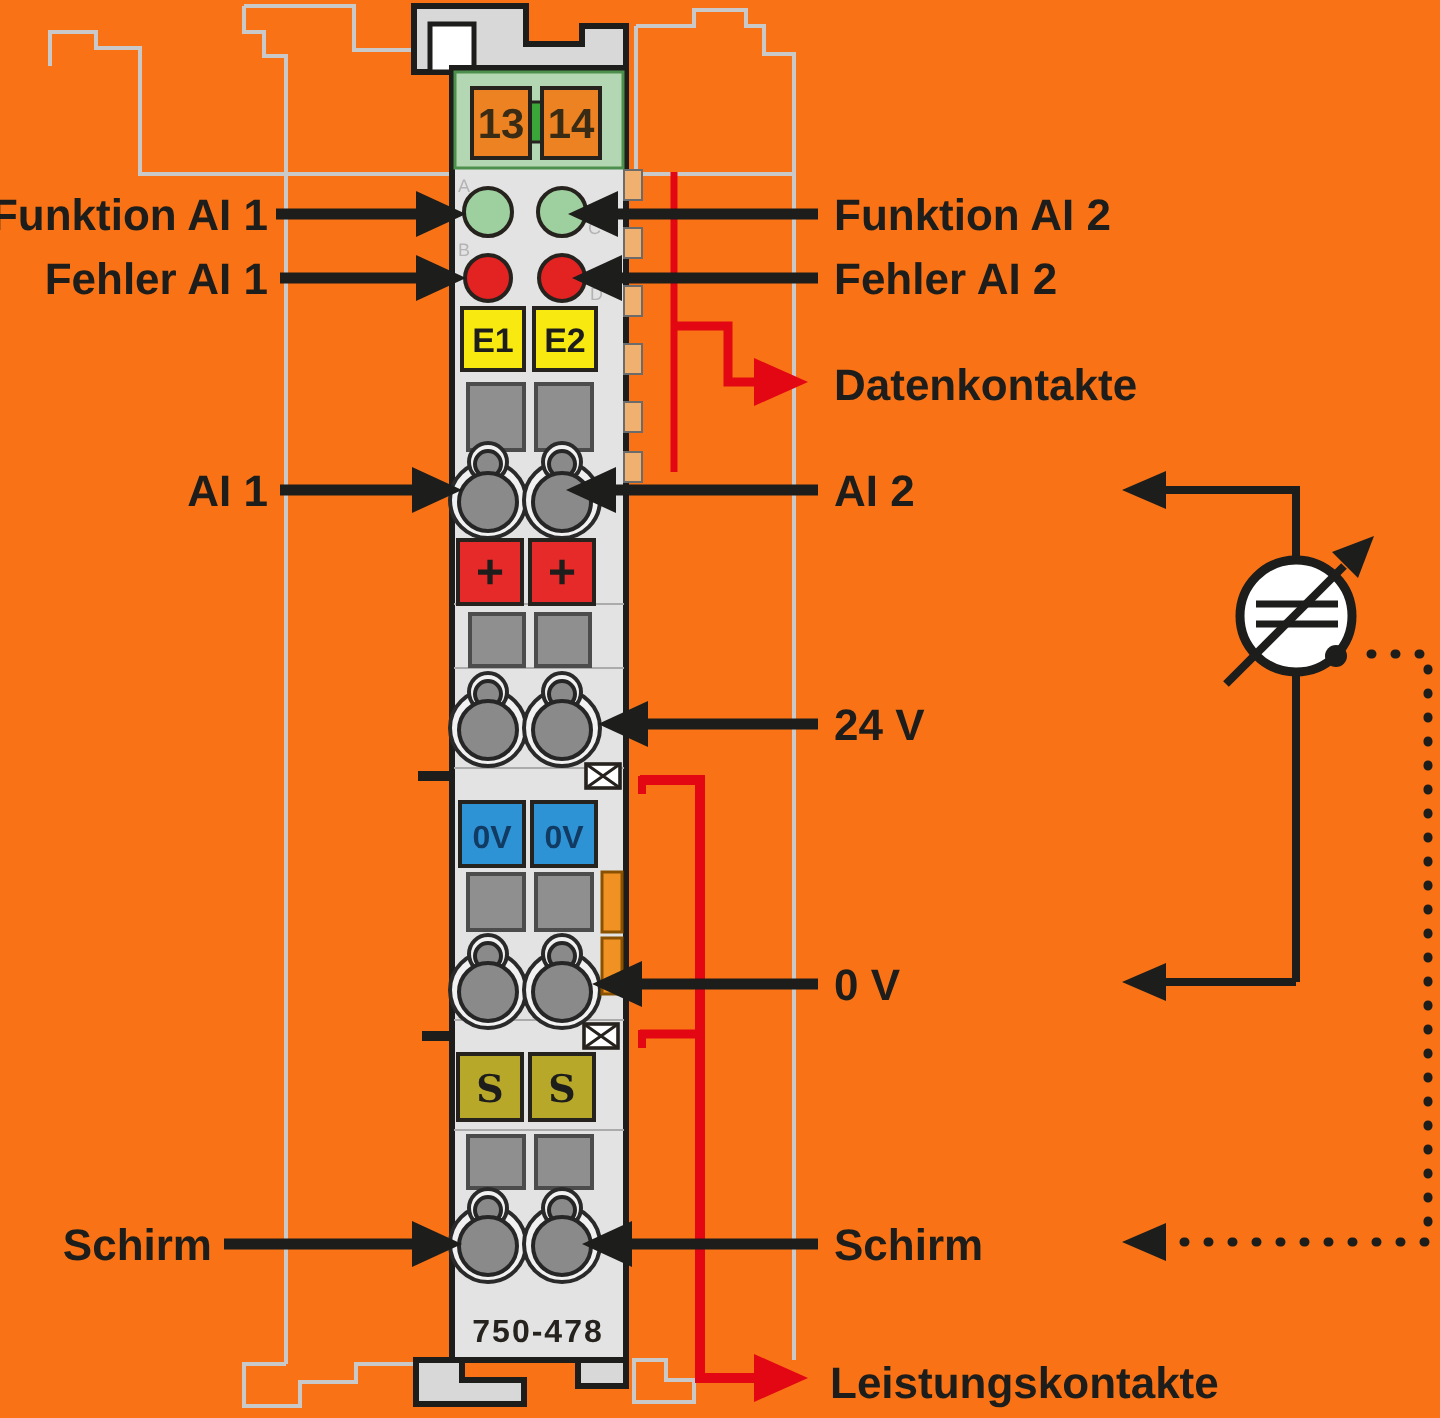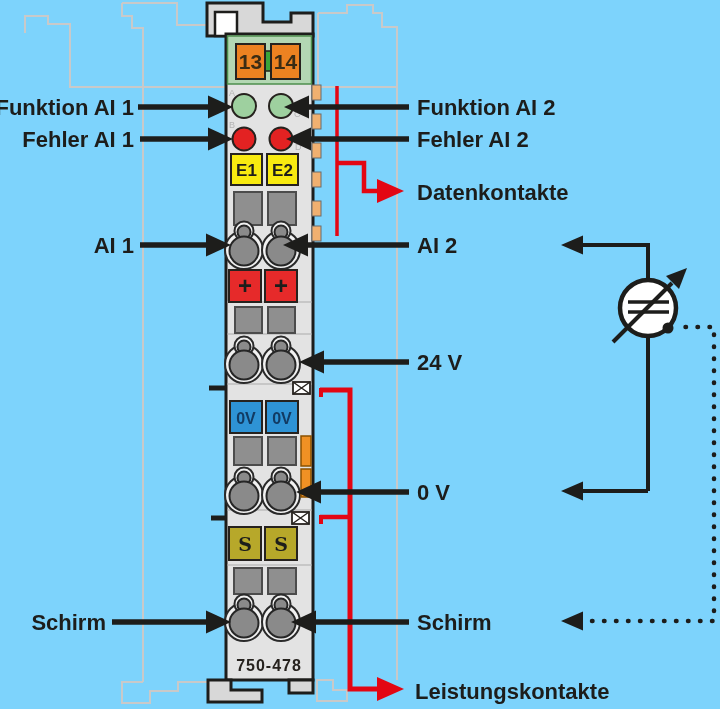--- a/index.html
+++ b/index.html
@@ -1,16 +1,16 @@
 <!DOCTYPE html>
 <html><head>
 <meta charset="utf-8">
 <style>
   html,body{margin:0;padding:0;background:#ffffff;}
-  .stage{position:relative;width:720px;height:709px;background:#7dd3fc;overflow:hidden;}
+  .stage{position:relative;width:720px;height:709px;background:#f97316;overflow:hidden;}
   svg{display:block;}
   .lbl{font:700 22px "Liberation Sans", sans-serif;fill:#1d1d1b;}
   .lbl-end{text-anchor:end;}
   .mod-num{font:700 21px "Liberation Sans", sans-serif;fill:#3a2c14;text-anchor:middle;}
   .mod-txt{font:700 17px "Liberation Sans", sans-serif;fill:#1d1d1b;text-anchor:middle;}
   .mod-plus{font:700 24px "Liberation Sans", sans-serif;fill:#1d1d1b;text-anchor:middle;}
   .mod-0v{font:700 16px "Liberation Sans", sans-serif;fill:#123b63;text-anchor:middle;}
   .mod-s{font:700 19px "DejaVu Serif", serif;fill:#1d1d1b;text-anchor:middle;}
   .mod-model{font:700 16px "Liberation Sans", sans-serif;fill:#26221e;text-anchor:middle;letter-spacing:1px;}
   .ch-letter{font:400 9px "Liberation Sans", sans-serif;fill:#b4b4b4;}

